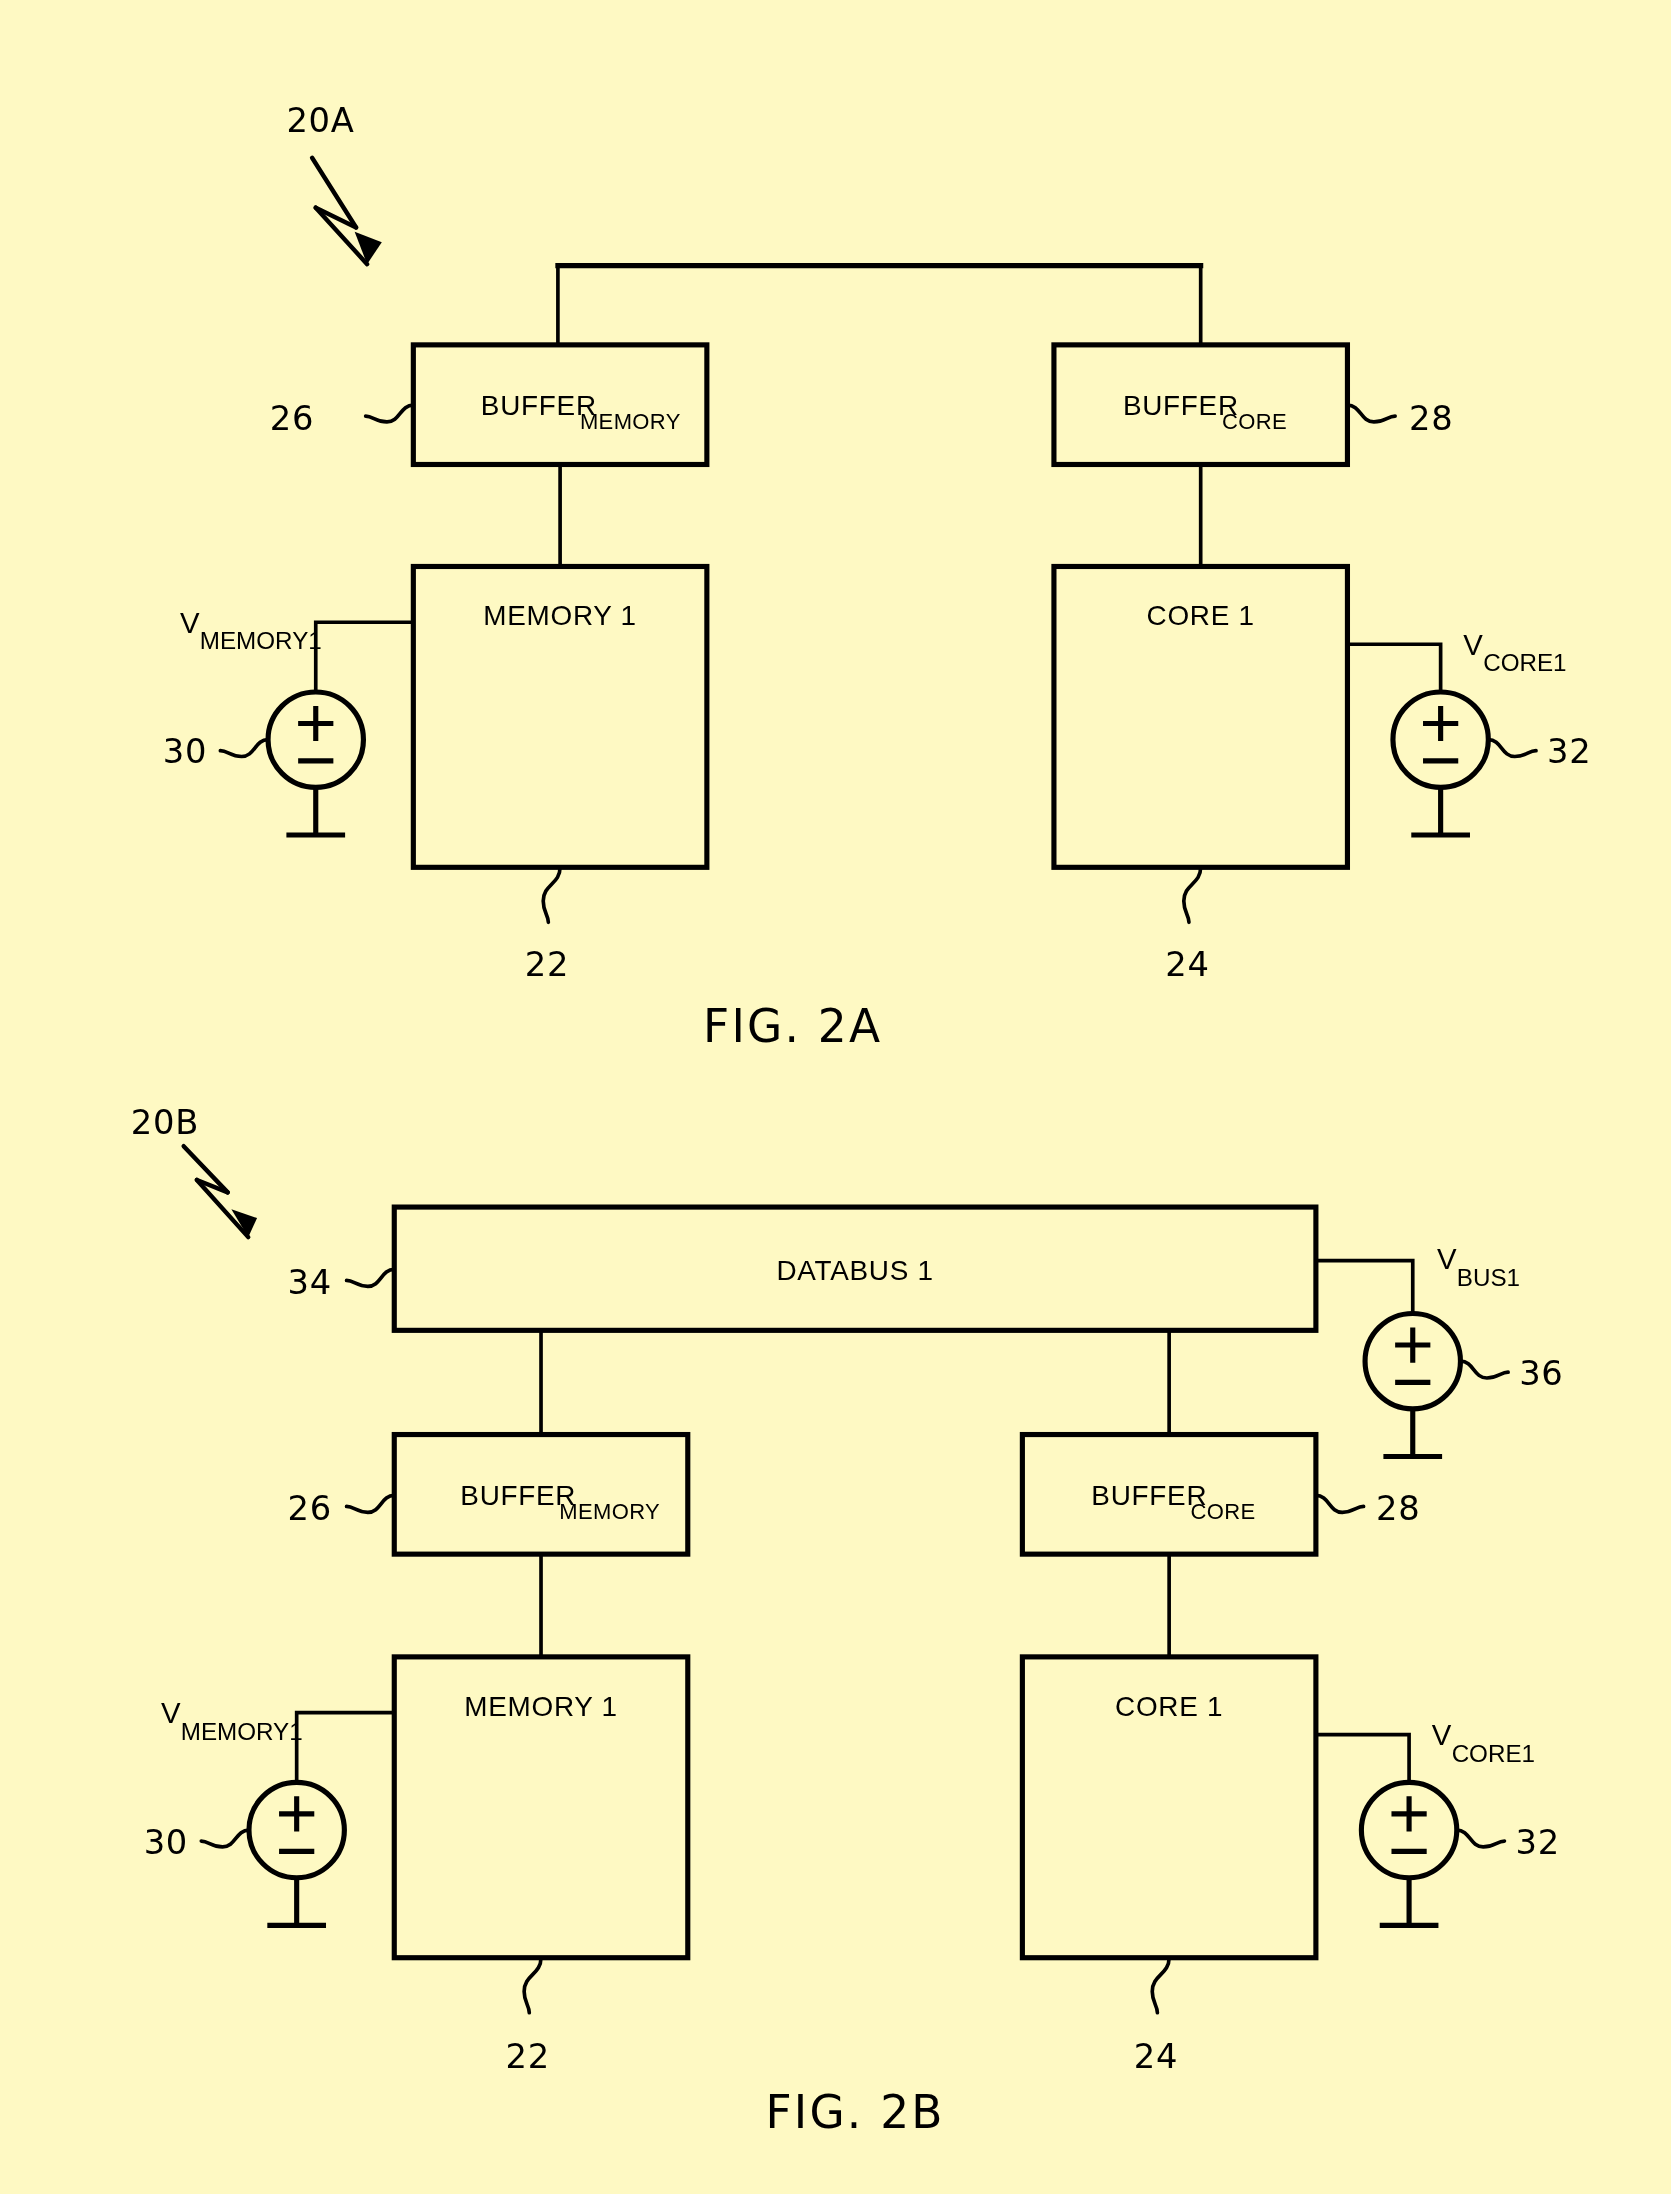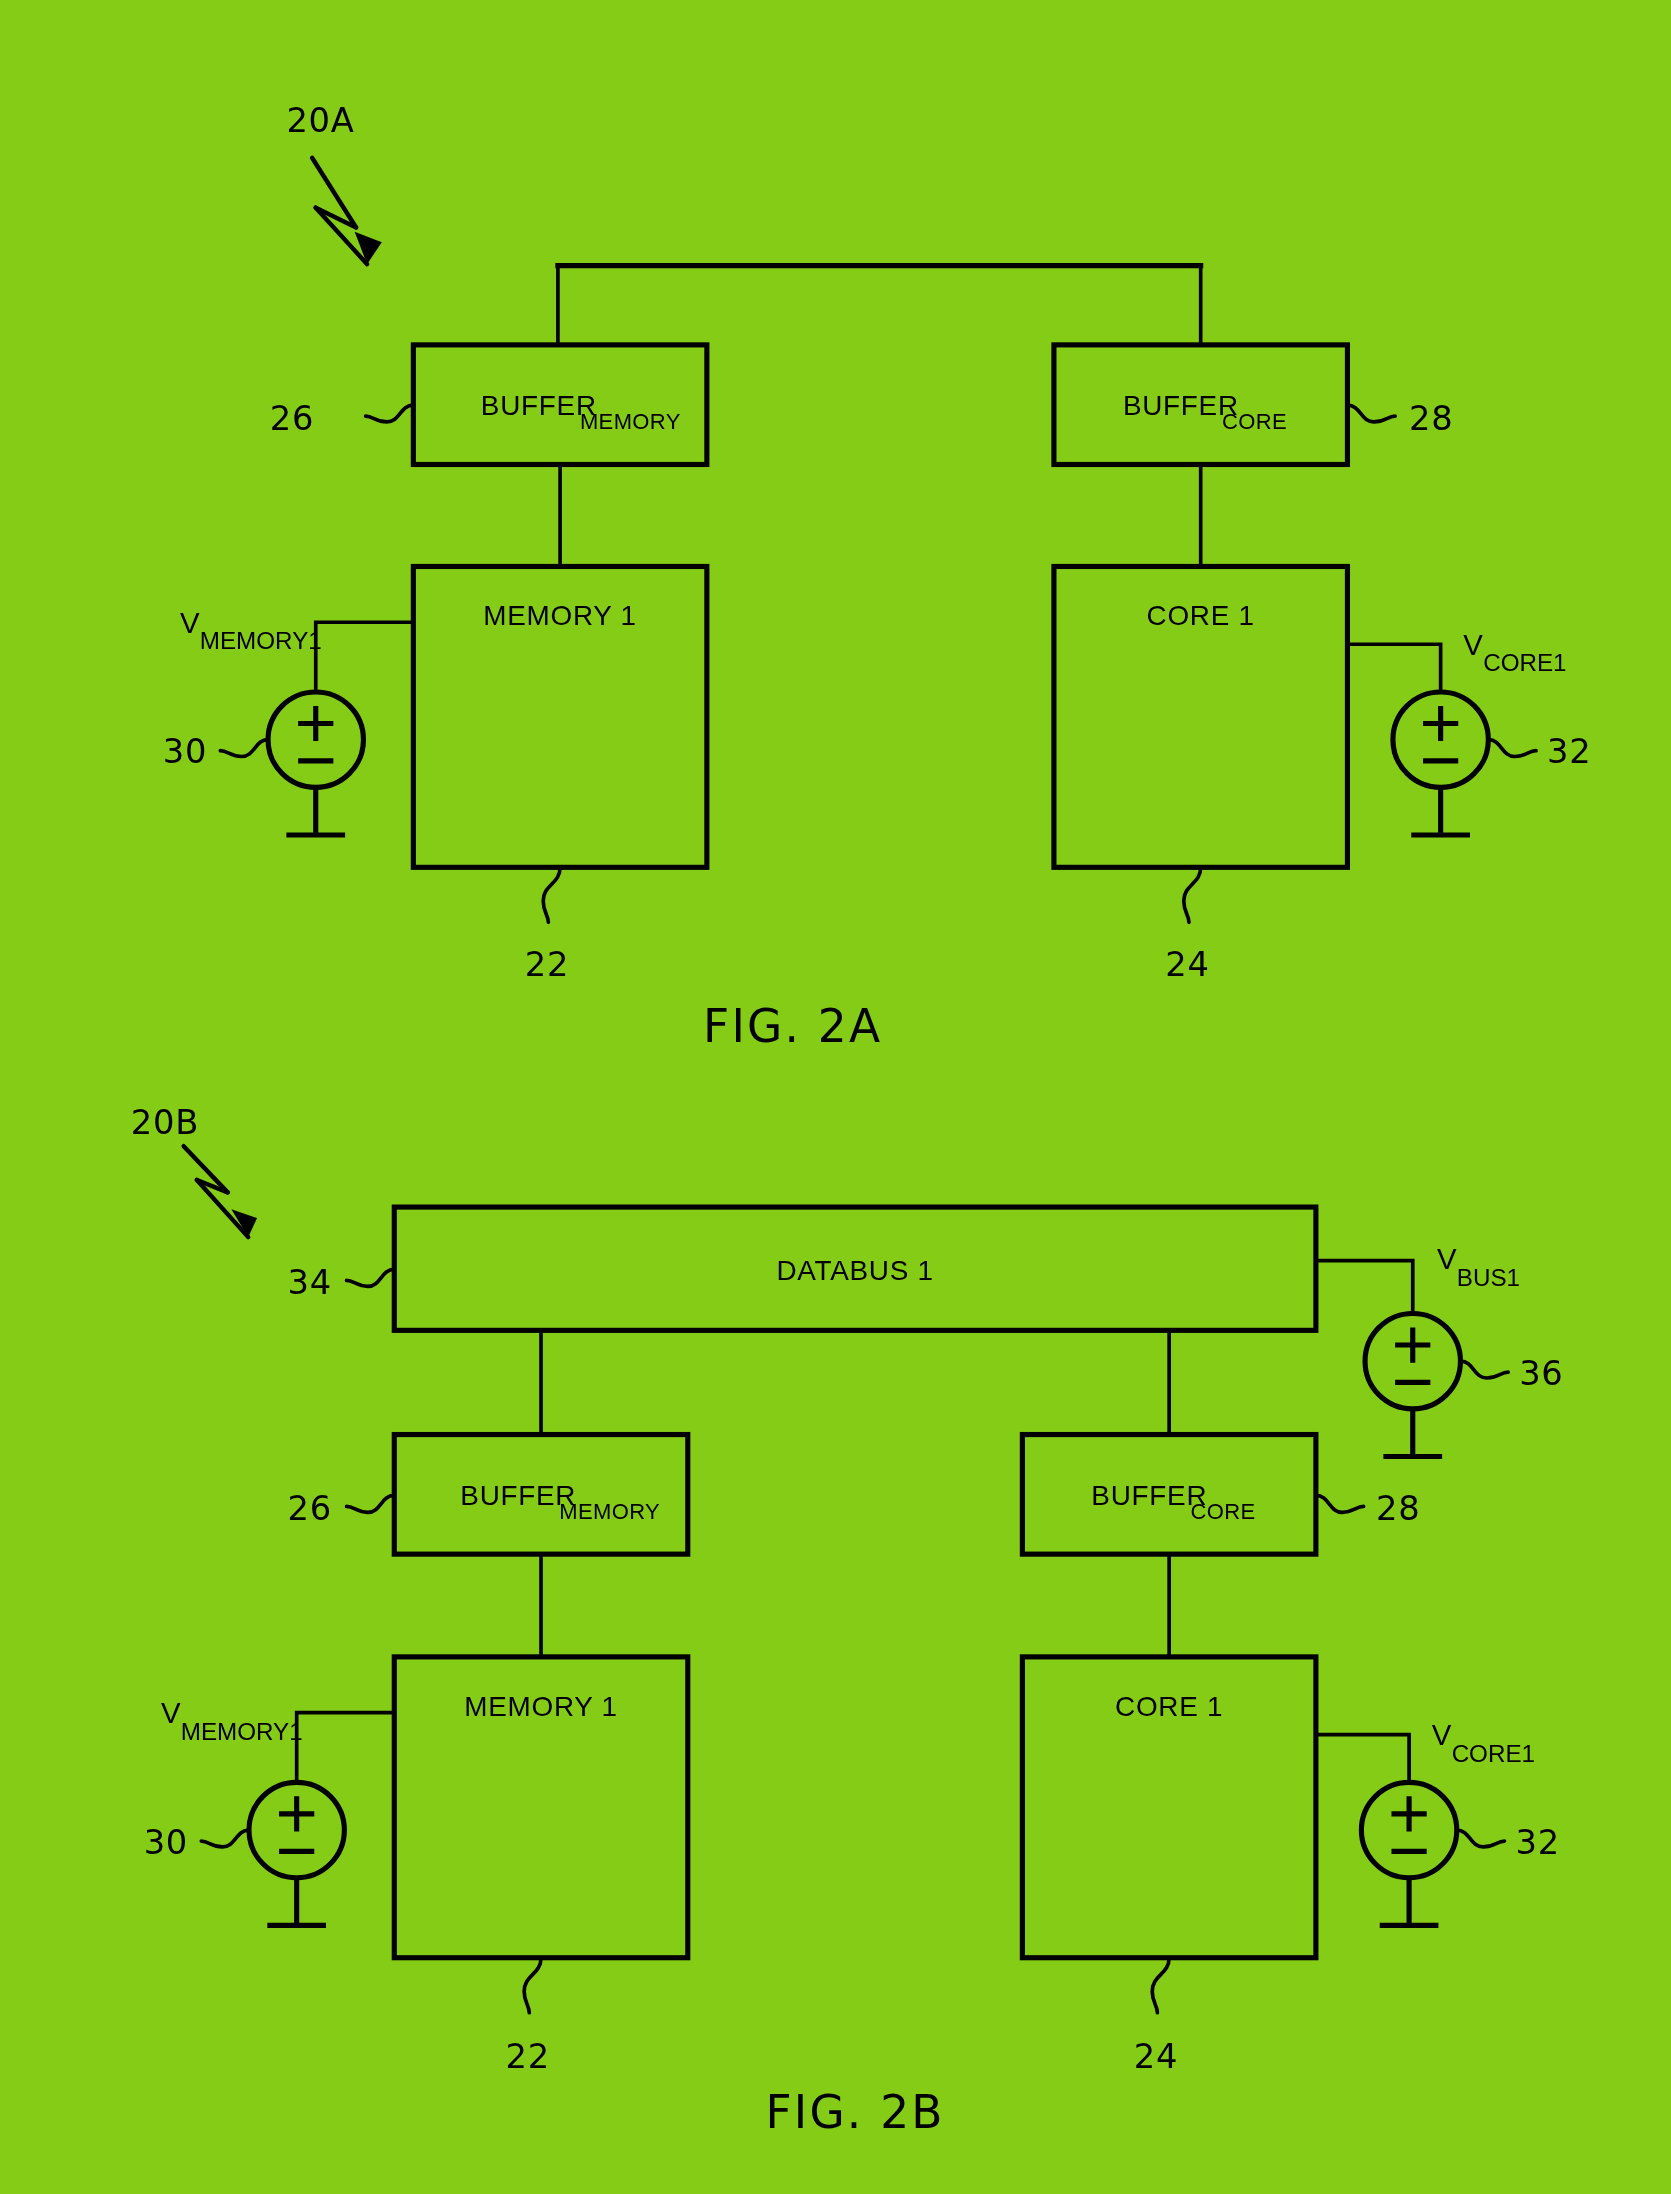--- a/index.html
+++ b/index.html
@@ -7,21 +7,21 @@
     padding: 0;
     background: #ffffff;
   }
   body {
     font-family: "Liberation Sans", sans-serif;
   }
   #sheet {
     position: relative;
     width: 1672px;
     height: 2194px;
-    background: #84cc16;
+    background: #fef9c3;
     overflow: hidden;
   }
   #sheet svg {
     position: absolute;
     top: 0;
     left: 0;
     width: 1672px;
     height: 2194px;
   }
   text {

